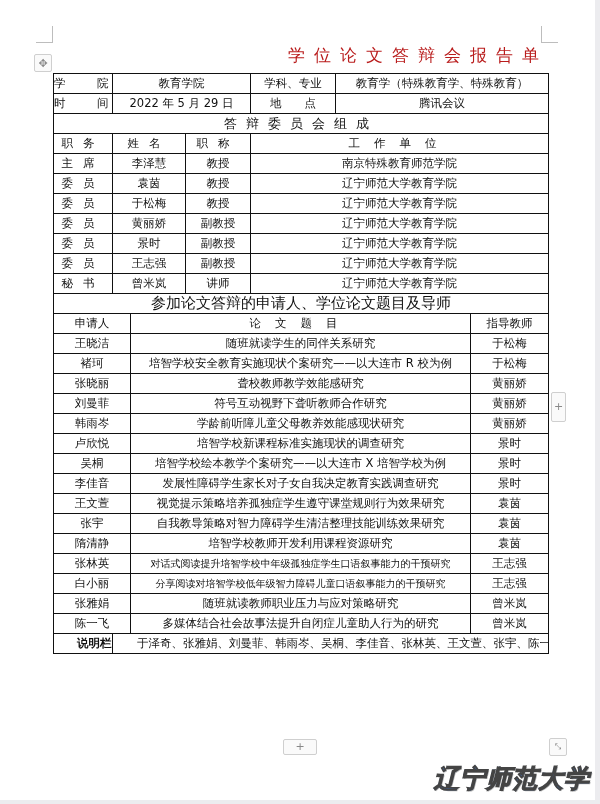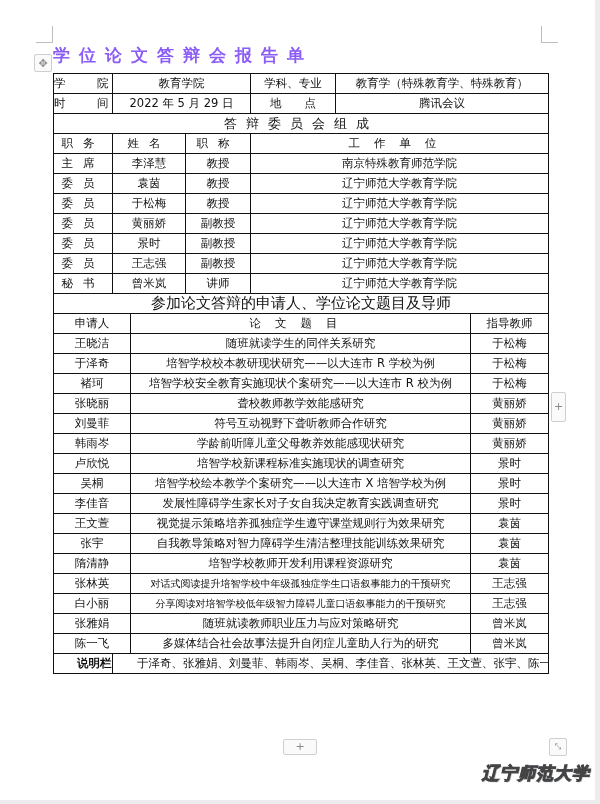--- a/index.html
+++ b/index.html
@@ -14,23 +14,23 @@
   .corner-mark { position:absolute; border-color:#bdbdbd; border-style:solid; width:16px; height:16px; }
   .corner-tl { left:36px; top:26px; border-width:0 1px 1px 0; }
   .corner-tr { left:541px; top:26px; border-width:0 0 1px 1px; }
   .move-handle {
     position:absolute; left:34px; top:54px; width:16px; height:16px;
     border:1px solid #cfcfcf; border-radius:2px; background:#fafafa;
     display:flex; align-items:center; justify-content:center;
     font-size:11px; color:#8a8a8a; line-height:1;
   }
   .title {
-    position:absolute; left:53px; top:44px; width:495px; text-align:left;
-    font-family:"DejaVu Serif", "Liberation Serif", serif; font-weight:bold;
-    font-size:17px; letter-spacing:9px; color:#8b5cf6;
+    position:absolute; left:53px; top:44px; width:495px; text-align:right;
+    font-family:"DejaVu Serif", "Liberation Serif", serif; font-weight:normal;
+    font-size:17px; letter-spacing:9px; color:#b91c1c;
   }
   table.form {
     position:absolute; left:53px; top:73px; width:495px;
     border-collapse:collapse; table-layout:fixed;
     font-size:11.5px;
   }
   table.form td {
     border:1px solid #111; padding:0; text-align:center; vertical-align:middle;
     white-space:nowrap; overflow:hidden;
     height:19px; line-height:19px;
@@ -52,21 +52,21 @@
     border:1px solid #cfcfcf; border-radius:2px; background:#fafafa;
     font-size:11px; color:#888; text-align:center; line-height:27px;
   }
   .resize-handle {
     position:absolute; left:549px; top:738px; width:16px; height:16px;
     border:1px solid #cfcfcf; border-radius:2px; background:#fafafa;
     font-size:8px; color:#777; text-align:center; line-height:15px;
   }
   .watermark {
     position:absolute; left:420px; top:762px; width:170px; text-align:right;
-    font-size:17px; font-weight:bold; font-style:italic; letter-spacing:1px;
+    font-size:25px; font-weight:bold; font-style:italic; letter-spacing:1px;
     color:#3b82f6;
     -webkit-text-stroke:1px #444;
     text-shadow: 1px 1px 0 #bbb;
   }
 </style>
 </head>
 <body>
 
 <div class="right-strip"></div>
 <div class="bottom-strip"></div>
@@ -163,25 +163,20 @@
     <td colspan="2">申请人</td>
     <td colspan="5" class="spaced-wide">论文题目</td>
     <td>指导教师</td>
   </tr>
   <tr>
     <td colspan="2">王晓洁</td>
     <td colspan="5">随班就读学生的同伴关系研究</td>
     <td>于松梅</td>
   </tr>
   <tr>
-    <td colspan="2">于泽奇</td>
-    <td colspan="5">培智学校校本教研现状研究——以大连市 R 学校为例</td>
-    <td>于松梅</td>
-  </tr>
-  <tr>
     <td colspan="2">褚珂</td>
     <td colspan="5">培智学校安全教育实施现状个案研究——以大连市 R 校为例</td>
     <td>于松梅</td>
   </tr>
   <tr>
     <td colspan="2">张晓丽</td>
     <td colspan="5">聋校教师教学效能感研究</td>
     <td>黄丽娇</td>
   </tr>
   <tr>

